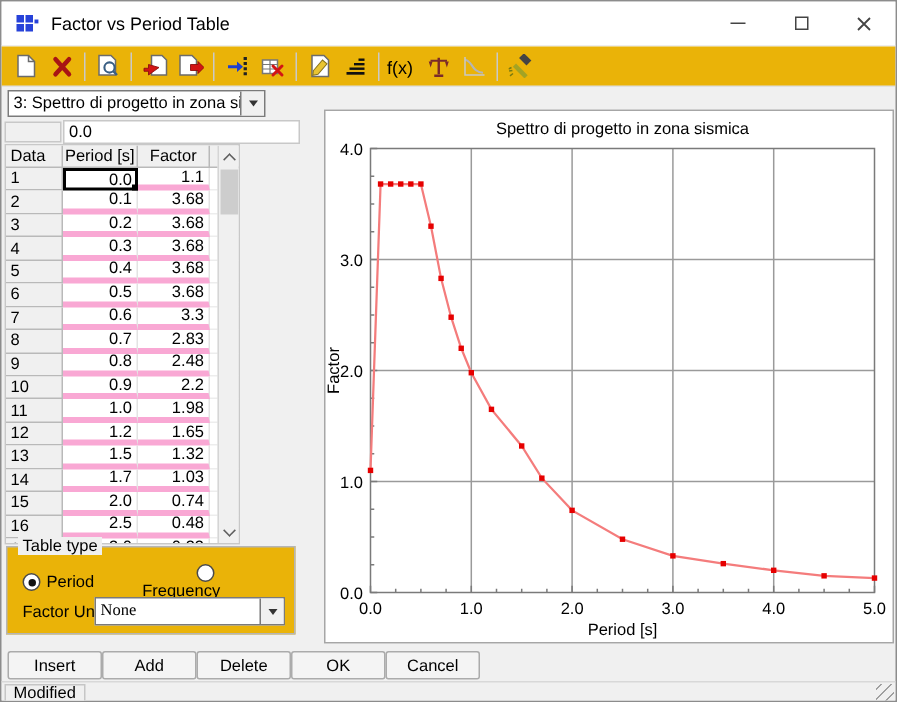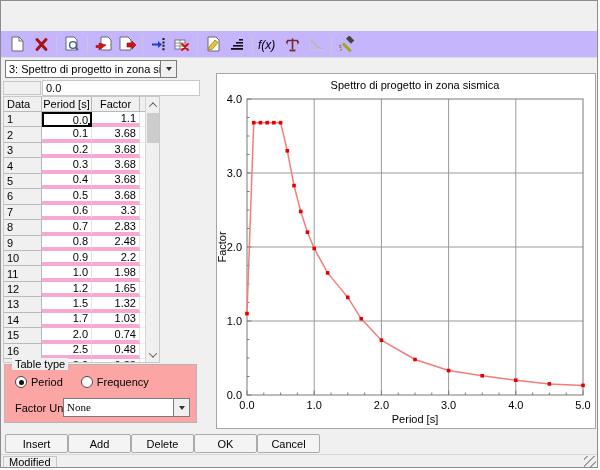--- a/index.html
+++ b/index.html
@@ -11,22 +11,22 @@
   .titlebar{position:absolute;left:0;top:0;width:100%;height:30px;background:#fff;
             display:flex;align-items:center;border-bottom:1px solid #ededed;}
   .titlebar .appicon{margin-left:9px;width:16px;height:16px;}
   .titlebar .title{margin-left:8px;font-size:12px;}
   .wincontrols{margin-left:auto;display:flex;height:100%;}
   .winbtn{width:42px;height:100%;display:flex;align-items:center;justify-content:center;cursor:default;}
   .glyph-min{width:10px;height:1px;background:#444;}
   .glyph-max{width:9px;height:9px;border:1px solid #444;}
 
   
-  .toolbar{position:absolute;left:0;top:30px;width:100%;height:27px;background:#c4b5fd;
-           display:flex;align-items:center;padding-left:4px;border-bottom:1px solid #e0e0e0;font-style:italic;}
+  .toolbar{position:absolute;left:0;top:30px;width:100%;height:27px;background:#eab308;
+           display:flex;align-items:center;padding-left:4px;border-bottom:1px solid #e0e0e0;}
   .tbtn{width:24px;height:23px;display:flex;align-items:center;justify-content:center;}
   .tsep{width:1px;height:19px;background:#c9c9c9;margin:0 3px;}
 
   
   .combo{position:absolute;background:#fff;border:1px solid #7a7a7a;display:flex;align-items:stretch;font-size:11px;}
   .combo .val{flex:1;padding:2px 3px 0 3px;white-space:nowrap;overflow:hidden;}
   .combo .cbtn{width:16px;border-left:1px solid #7a7a7a;background:#f0f0f0;
                display:flex;align-items:center;justify-content:center;}
   .tri-down{width:0;height:0;border-left:3.5px solid transparent;border-right:3.5px solid transparent;border-top:4px solid #333;}
 
@@ -57,26 +57,26 @@
   
   .vscroll{position:absolute;right:0;top:0;width:14px;height:100%;background:#f0f0f0;border-left:1px solid #d5d5d5;}
   .sarrow{position:absolute;left:0;width:14px;height:15px;display:flex;align-items:center;justify-content:center;}
   .sarrow.up{top:0;} .sarrow.down{bottom:0;}
   .chev{width:6px;height:6px;border-left:1.3px solid #5f5f5f;border-top:1.3px solid #5f5f5f;}
   .chev.u{transform:rotate(45deg) translate(1px,1px);}
   .chev.d{transform:rotate(225deg) translate(1px,1px);}
   .sthumb{position:absolute;left:1px;top:16px;width:12px;height:30px;background:#cdcdcd;}
 
   
-  .group{position:absolute;left:3px;top:363px;width:193px;height:59px;border:1px solid #b5b5b5;background:#fca5a5;}
+  .group{position:absolute;left:3px;top:363px;width:193px;height:59px;border:1px solid #b5b5b5;background:#eab308;}
   .group .legend{position:absolute;top:-7px;left:7px;background:#f0f0f0;padding:0 3px;font-size:11px;}
   .radiorow{position:absolute;left:10px;top:11px;display:flex;align-items:center;font-size:11px;}
   .radio{width:12px;height:12px;border:1px solid #4a4a4a;border-radius:50%;background:#fff;margin-right:4px;position:relative;}
   .radio.checked::after{content:"";position:absolute;left:2.5px;top:2.5px;width:5px;height:5px;border-radius:50%;background:#111;}
-  .radiolbl2{margin-left:18px;display:flex;align-items:flex-end;}
+  .radiolbl2{margin-left:32px;display:flex;align-items:flex-end;flex-direction:column;}
   .fu-label{position:absolute;left:10px;top:37px;font-size:11px;}
 
   
   .chartpanel{position:absolute;left:215px;top:72px;width:380px;height:356px;background:#fff;border:1px solid #a6a6a6;}
 
   
   .btnrow{position:absolute;left:4px;top:433px;display:flex;gap:0;}
   .pushbtn{width:63px;height:19px;background:#f4f4f4;border:1px solid #ababab;border-radius:2px;
            font-size:11px;display:flex;align-items:center;justify-content:center;font-family:"Liberation Sans",sans-serif;}
 
@@ -85,20 +85,43 @@
              display:flex;align-items:center;padding-left:2px;gap:3px;background:#f0f0f0;}
   .statbox{height:13px;border:1px solid #c6c6c6;padding:0 5px;font-size:11px;display:flex;align-items:center;background:#f0f0f0;}
   .grip{position:absolute;right:1px;bottom:1px;width:12px;height:12px;
         background:repeating-linear-gradient(135deg,transparent 0 2px,#9f9f9f 2px 3px,transparent 3px 5px);}
 </style>
 </head>
 <body>
 
 <div class="window">
 
+  <div class="titlebar">
+    <svg class="appicon" viewBox="0 0 16 16">
+      <rect x="1" y="2" width="5" height="5" fill="#2742d9"></rect>
+      <rect x="7" y="2" width="5" height="5" fill="#2742d9"></rect>
+      <rect x="1" y="8" width="5" height="5" fill="#2742d9"></rect>
+      <rect x="7" y="8" width="5" height="5" fill="#2742d9"></rect>
+      <rect x="13" y="5" width="2.6" height="2.6" fill="#2742d9"></rect>
+    </svg>
+    <span class="title">Factor vs Period Table</span>
+    <div class="wincontrols">
+      <div class="winbtn">
+          <span class="glyph-min"></span>
+        </div>
+      <div class="winbtn">
+          <span class="glyph-max"></span>
+        </div>
+      <div class="winbtn">
+        <svg width="10" height="10">
+            <path d="M1 1 L9 9 M9 1 L1 9" stroke="#444" stroke-width="1.2"></path>
+          </svg>
+      </div>
+    </div>
+  </div>
 
   <div class="toolbar">
     <div class="tbtn">
       <svg width="15" height="16">
         <path d="M2 1 h7 l4 4 v10 h-11 z" fill="#fff" stroke="#6b6b6b"></path>
           <path d="M9 1 v4 h4" fill="none" stroke="#6b6b6b"></path>
       </svg>
     </div>
     <div class="tbtn">
       <svg width="15" height="15">

